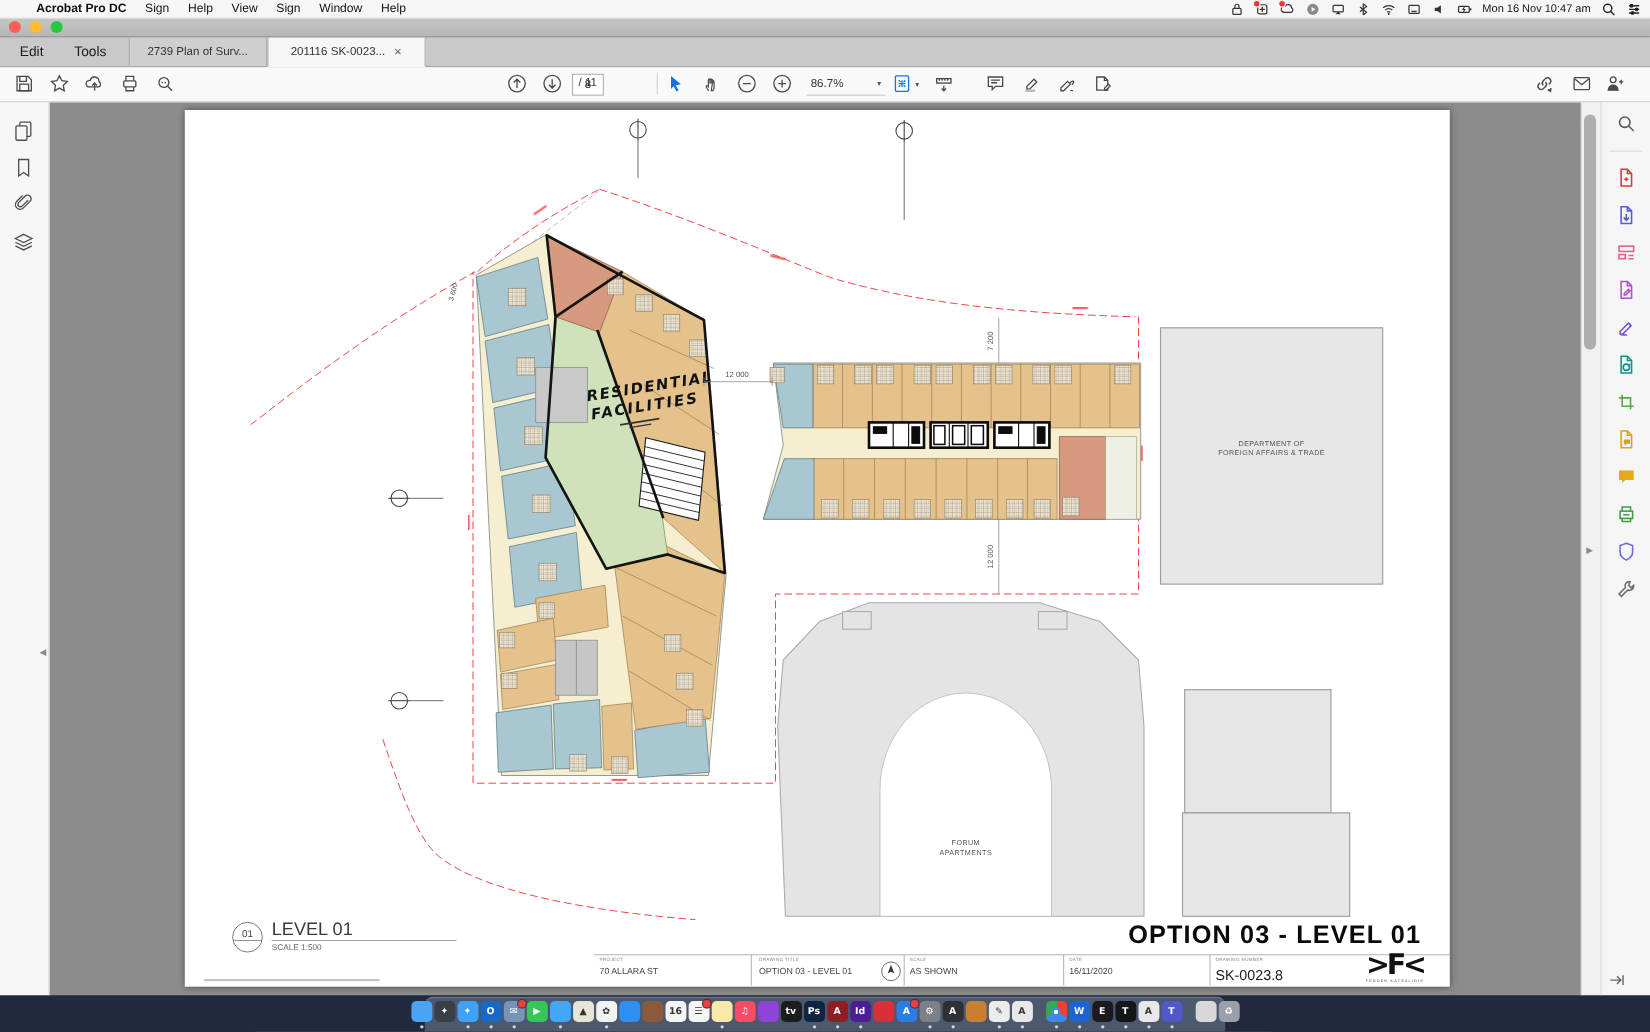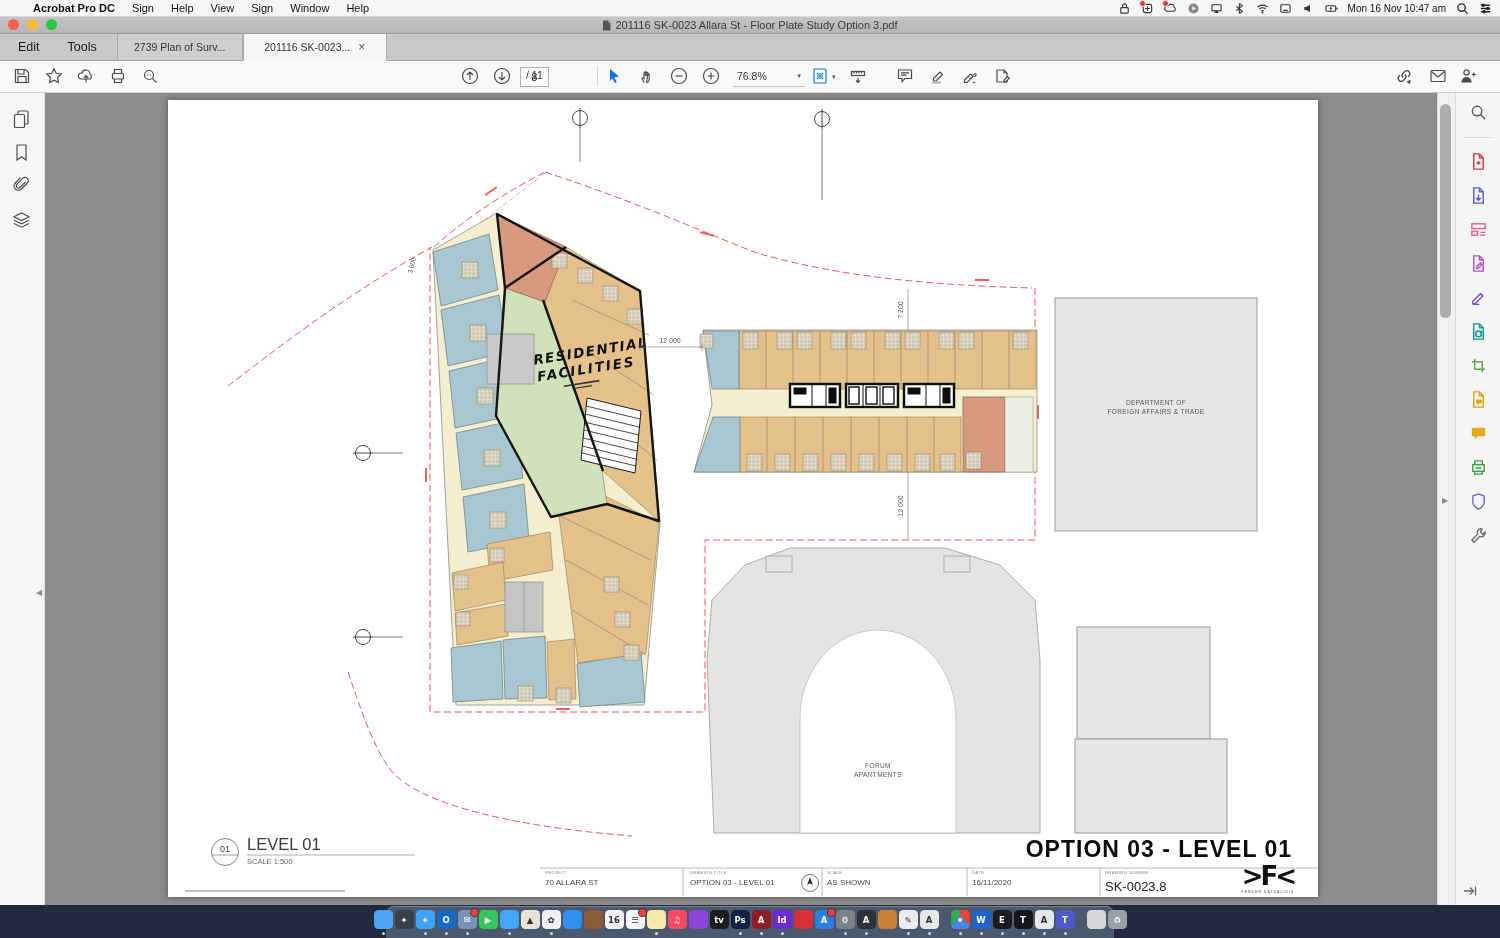--- a/index.html
+++ b/index.html
@@ -163,26 +163,20 @@
           <circle cx="5.5" cy="10.5" r="1.2" fill="#222"></circle>
         </svg>
       </span>
   </div>
 </div>
 
 <div id="titlebar" class="abs">
   <span class="traffic" style="background:#ff5f57"></span>
   <span class="traffic" style="background:#febc2e"></span>
   <span class="traffic" style="background:#28c840"></span>
-  <div id="win-title">
-    <svg width="9" height="11" viewBox="0 0 9 11">
-        <path d="M1 .5h5l2.5 2.5v7.5H1z" fill="#555"></path>
-        <path d="M6 .5V3h2.5" fill="#888"></path>
-      </svg><span>201116 SK-0023 Allara St - Floor Plate Study Option 3.pdf</span>
-  </div>
 </div>
 
 <div id="tabbar" class="abs">
   <span class="tabtext" style="margin-left:4px">Edit</span>
   <span class="tabtext">Tools</span>
   <div class="doc-tab" style="width:124px;margin-left:6px">
     <span>2739 Plan of Surv...</span>
   </div>
   <div class="doc-tab active" style="width:142px">
     <span>201116 SK-0023...</span>
@@ -254,21 +248,21 @@
         <path d="M5.5 9h7"></path>
       </svg>
     </span>
   <span class="tbtn" style="left:699px">
     <svg viewBox="0 0 18 18" fill="none" stroke="currentColor" stroke-width="1.2">
         <circle cx="9" cy="9" r="7.5"></circle>
         <path d="M5.5 9h7M9 5.5v7"></path>
       </svg>
     </span>
   <div id="zoom-box">
-    <span>76.8%</span>
+    <span>86.7%</span>
     <span class="caret">▾</span>
   </div>
   <span class="tbtn" style="left:808px;color:#1473e6">
     <svg viewBox="0 0 18 18" fill="none" stroke="currentColor" stroke-width="1.2">
         <rect x="3" y="2" width="12" height="14" rx="1"></rect>
         <path d="M9 6v6M6 9h6M7.5 7.5L6 6M10.5 7.5L12 6M7.5 10.5L6 12M10.5 10.5L12 12"></path>
       </svg>
     </span>
   <span class="caret abs" style="left:832px;top:13px">▾</span>
   <span class="tbtn" style="left:846px">
@@ -816,21 +810,21 @@
     </div>
     <div class="dock-item">
       <div class="dock-tile" style="background: rgb(15, 36, 64);">Ps</div>
       <span class="dock-dot"></span>
     </div>
     <div class="dock-item">
       <div class="dock-tile" style="background: rgb(142, 30, 37);">A</div>
       <span class="dock-dot"></span>
     </div>
     <div class="dock-item">
-      <div class="dock-tile" style="background: #6d28d9;">Id</div>
+      <div class="dock-tile" style="background: #4c1d95;">Id</div>
       <span class="dock-dot"></span>
     </div>
     <div class="dock-item">
       <div class="dock-tile" style="background: rgb(216, 48, 58);"></div>
     </div>
     <div class="dock-item">
       <div class="dock-tile" style="background: rgb(42, 125, 225);">A</div>
       <span class="dock-badge"></span>
     </div>
     <div class="dock-item">

